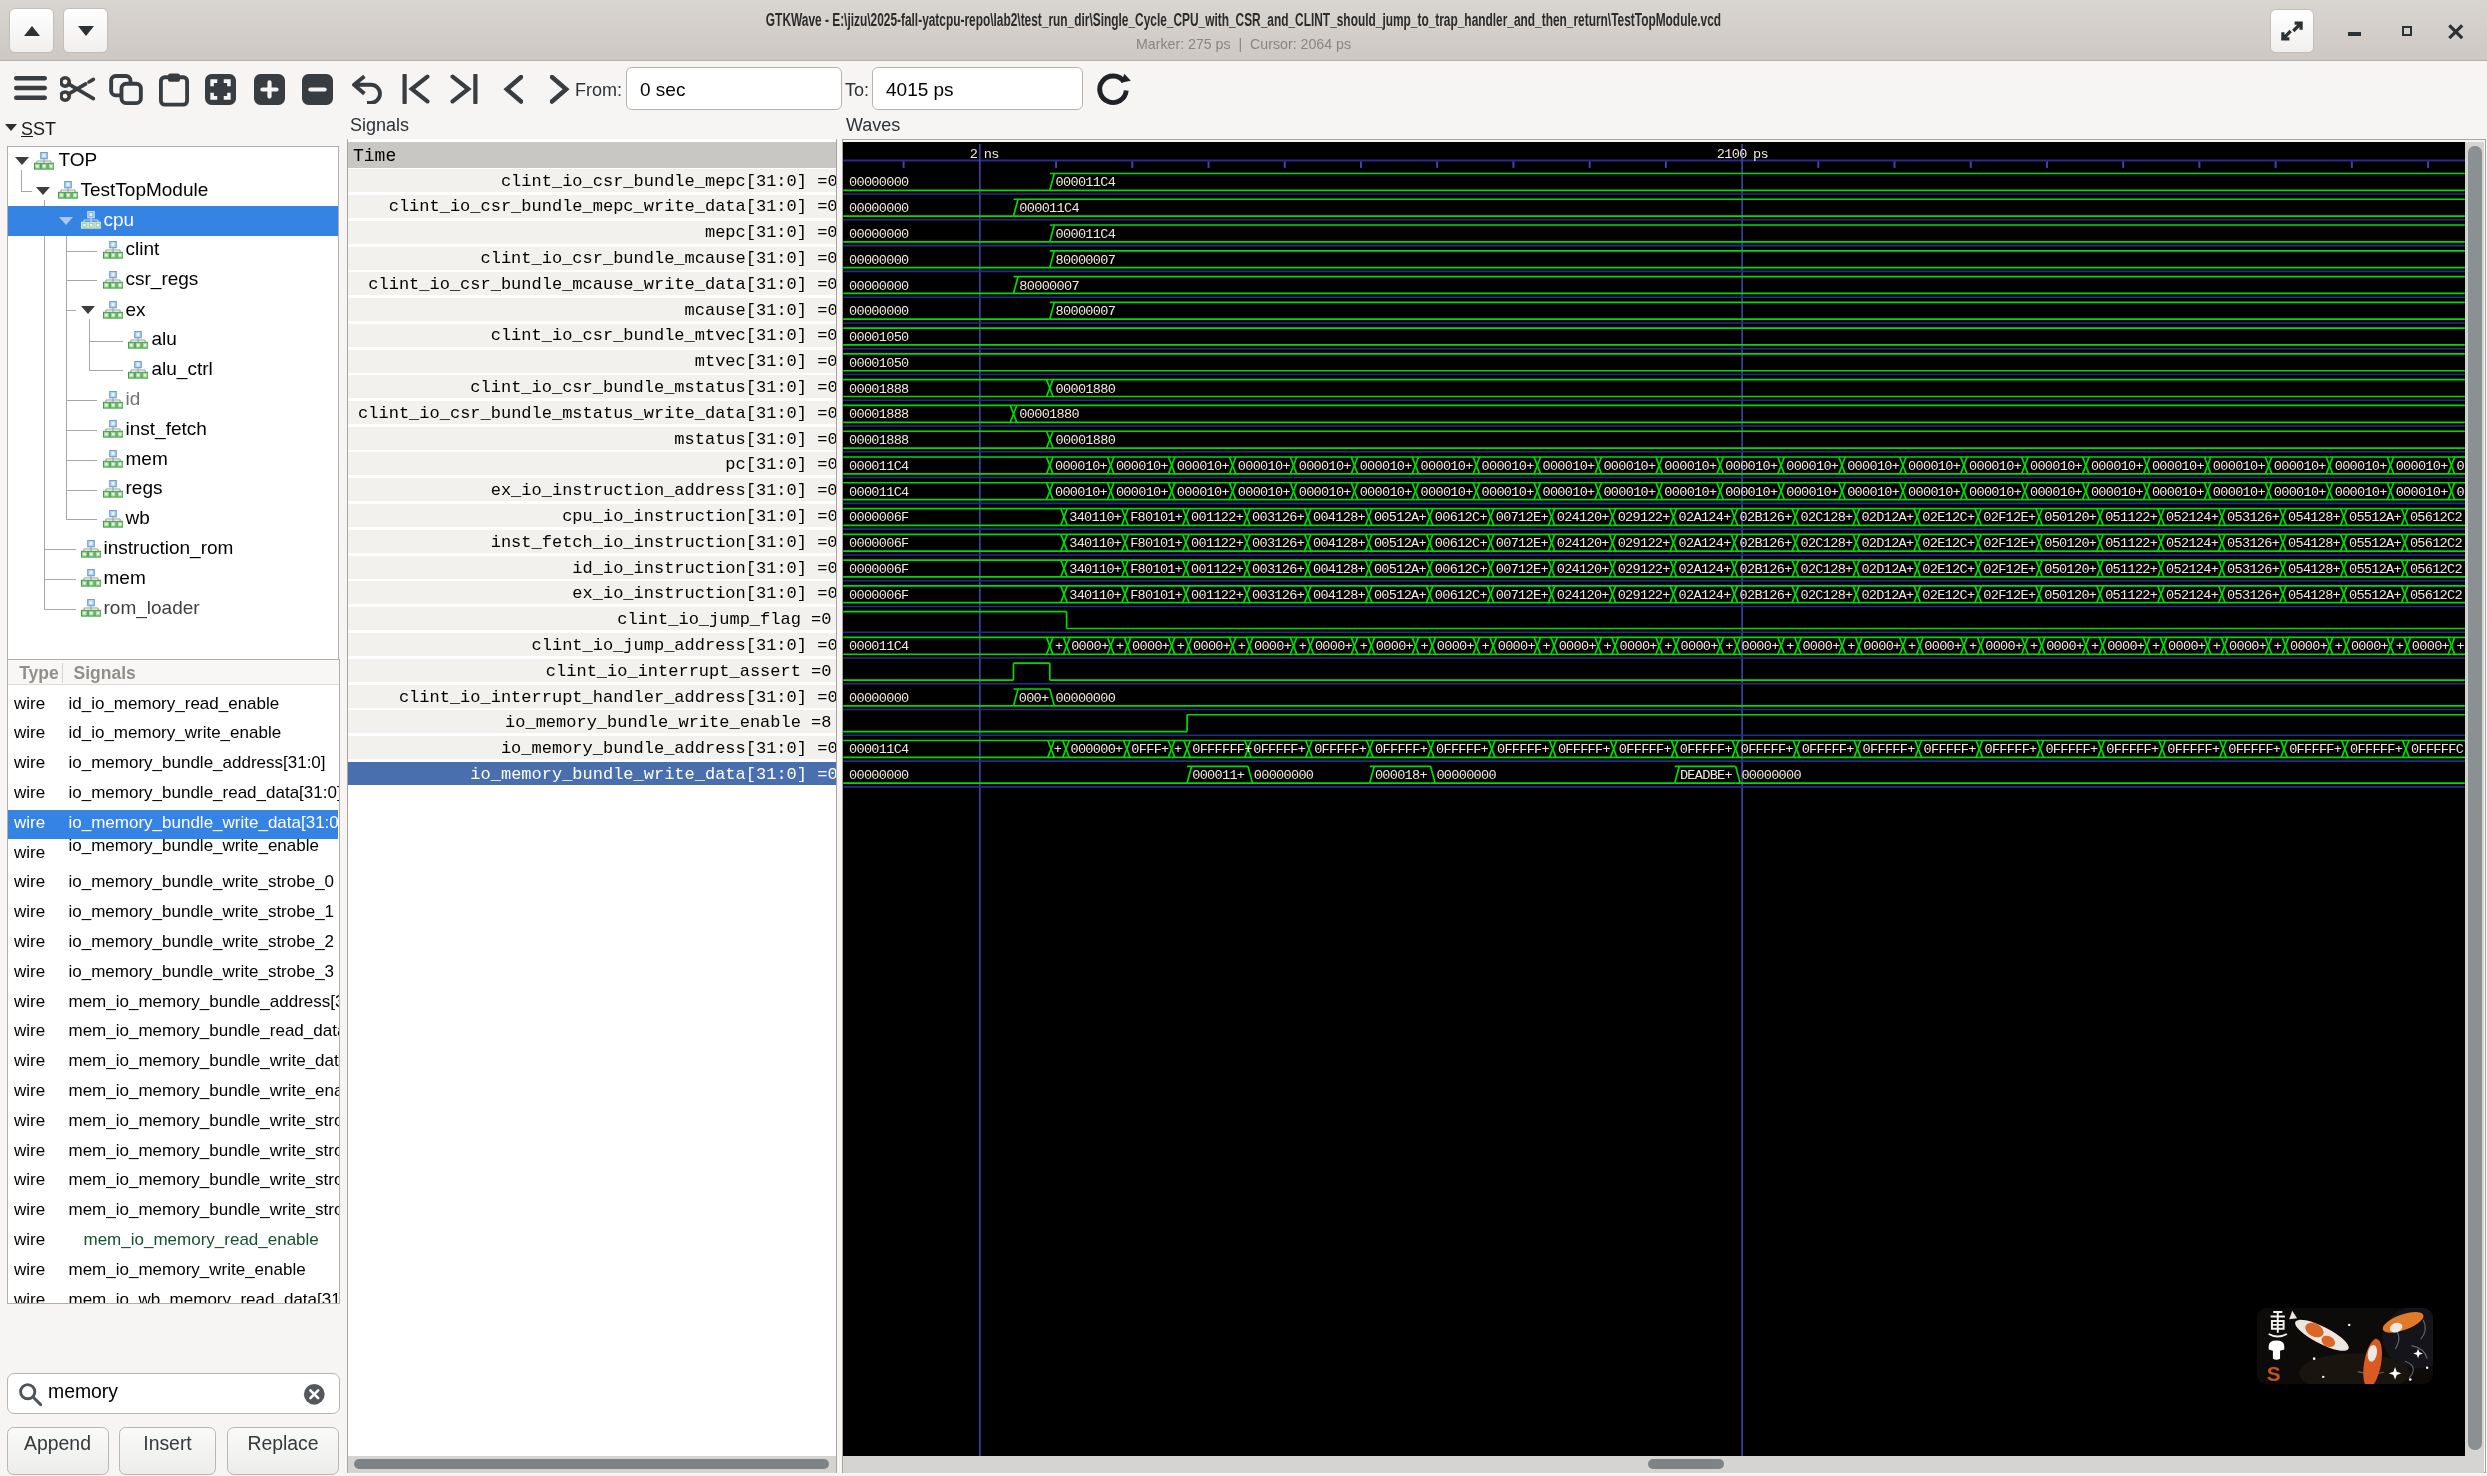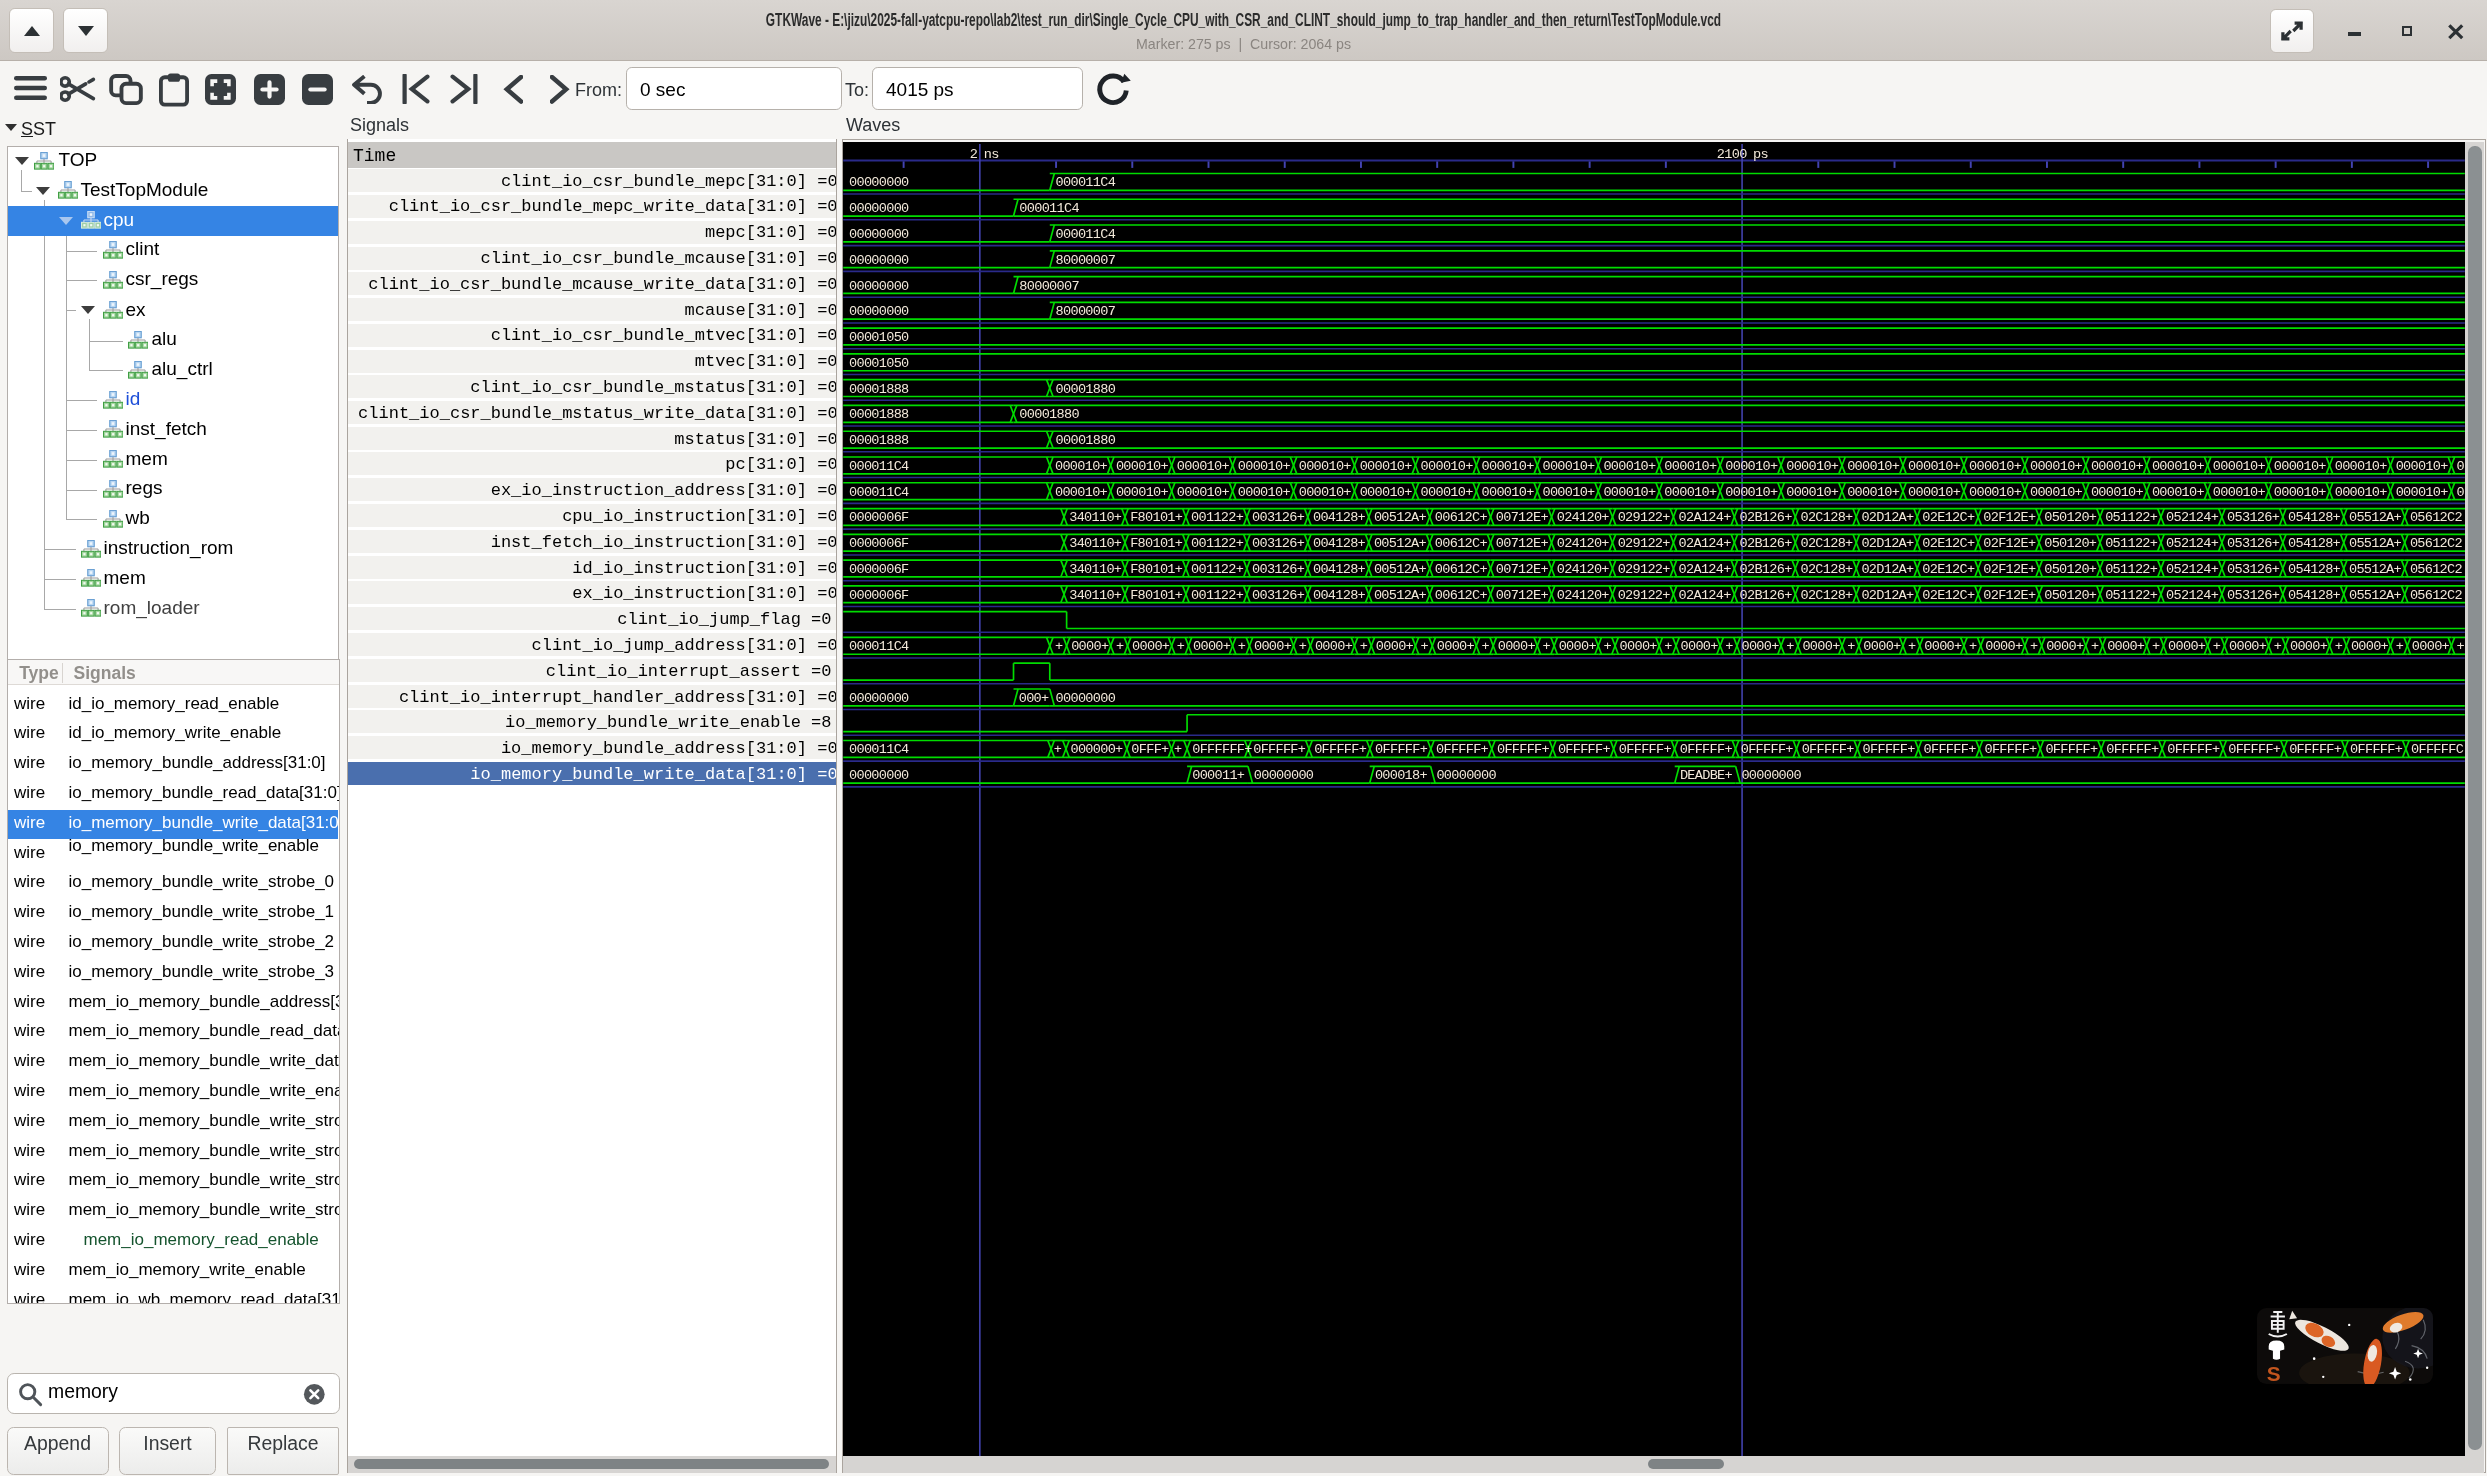--- a/index.html
+++ b/index.html
@@ -223,21 +223,21 @@
       <rect x="10.5" y="0.5" width="10" height="10" fill="#b9d7f2" stroke="#5c97cf" stroke-width="1.6"></rect>
       <rect x="13.5" y="3.5" width="4" height="4" fill="#eef5fc"></rect>
       <path d="M15.5 11 V14 M4.5 14 H26.5 M4.5 14 V17 M15.5 14 V17 M26.5 14 V17" stroke="#9a9a9a" stroke-width="1.6" fill="none"></path>
       <rect x="0.8" y="17.5" width="9" height="9" fill="#a5d8a0" stroke="#3f9e44" stroke-width="1.6"></rect>
       <rect x="3.6" y="20.3" width="3.4" height="3.4" fill="#f2faf2"></rect>
       <rect x="11.3" y="17.5" width="9" height="9" fill="#a5d8a0" stroke="#3f9e44" stroke-width="1.6"></rect>
       <rect x="14.1" y="20.3" width="3.4" height="3.4" fill="#f2faf2"></rect>
       <rect x="21.8" y="17.5" width="9" height="9" fill="#a5d8a0" stroke="#3f9e44" stroke-width="1.6"></rect>
       <rect x="24.6" y="20.3" width="3.4" height="3.4" fill="#f2faf2"></rect>
     </svg>
-    <div style="position:absolute;left:118px;top:241px;font:19px 'Liberation Sans', sans-serif;color:#1d4ed8">id</div>
+    <div style="position:absolute;left:118px;top:241px;font:19px 'Liberation Sans', sans-serif;color:#737373">id</div>
     <svg style="position:absolute;left:95px;top:273px" width="20" height="19.4" viewBox="0 0 31 30">
       <rect x="10.5" y="0.5" width="10" height="10" fill="#b9d7f2" stroke="#5c97cf" stroke-width="1.6"></rect>
       <rect x="13.5" y="3.5" width="4" height="4" fill="#eef5fc"></rect>
       <path d="M15.5 11 V14 M4.5 14 H26.5 M4.5 14 V17 M15.5 14 V17 M26.5 14 V17" stroke="#9a9a9a" stroke-width="1.6" fill="none"></path>
       <rect x="0.8" y="17.5" width="9" height="9" fill="#a5d8a0" stroke="#3f9e44" stroke-width="1.6"></rect>
       <rect x="3.6" y="20.3" width="3.4" height="3.4" fill="#f2faf2"></rect>
       <rect x="11.3" y="17.5" width="9" height="9" fill="#a5d8a0" stroke="#3f9e44" stroke-width="1.6"></rect>
       <rect x="14.1" y="20.3" width="3.4" height="3.4" fill="#f2faf2"></rect>
       <rect x="21.8" y="17.5" width="9" height="9" fill="#a5d8a0" stroke="#3f9e44" stroke-width="1.6"></rect>
       <rect x="24.6" y="20.3" width="3.4" height="3.4" fill="#f2faf2"></rect>
@@ -377,21 +377,21 @@
     </g>
   </svg>
 <div class="abs" style="left:48px;top:1380px;font:19.4px 'Liberation Sans', sans-serif;color:#000">memory</div>
 <svg class="abs" style="left:302px;top:1382px" width="24.6" height="24.6" viewBox="0 0 38 38">
     <circle cx="19" cy="19" r="16" fill="#54585c"></circle>
     <path d="M13 13 L25 25 M25 13 L13 25" stroke="#fff" stroke-width="4" stroke-linecap="round"></path>
   </svg>
 
 <div class="abs" style="left:6.5px;top:1427px;width:102px;height:48px;background:linear-gradient(#fafaf9,#ececeb);border:0.6px solid #bcb6b0;border-radius:6.5px;text-align:center;font:19.4px/30px 'Liberation Sans', sans-serif;color:#35393c">Append</div>
 <div class="abs" style="left:119px;top:1427px;width:97px;height:48px;background:linear-gradient(#fafaf9,#ececeb);border:0.6px solid #bcb6b0;border-radius:6.5px;text-align:center;font:19.4px/30px 'Liberation Sans', sans-serif;color:#35393c">Insert</div>
-<div class="abs" style="left:227px;top:1427px;width:112px;height:48px;background:linear-gradient(#fafaf9,#ececeb);border:0.6px solid #bcb6b0;border-radius:2px;text-align:center;font:19.4px/30px 'Liberation Sans', sans-serif;color:#35393c">Replace</div>
+<div class="abs" style="left:227px;top:1427px;width:112px;height:48px;background:linear-gradient(#fafaf9,#ececeb);border:0.6px solid #bcb6b0;border-radius:7px;text-align:center;font:19.4px/30px 'Liberation Sans', sans-serif;color:#35393c">Replace</div>
 
 <div class="abs" style="left:348px;top:115px;font:18px 'Liberation Sans', sans-serif;color:#2d3236;background:#f6f5f3;z-index:3;padding:0 1.9px">Signals</div>
 <div class="abs" style="left:347px;top:139px;width:490px;height:1334px;border:0.6px solid #aaa49e"></div>
 <div class="abs" style="left:348px;top:139px;width:488px;height:1317px;background:#ffffff;overflow:hidden" id="sigpane"></div>
 <div class="abs" style="left:348px;top:142px;width:488px;height:26px;background:#c9c7c4"></div>
 <div class="abs" style="left:353px;top:146px;font:18px 'Liberation Mono', monospace;color:#000">Time</div>
 <div class="abs" style="left:348px;top:139px;width:488px;height:1317px;overflow:hidden">
 <div style="position:absolute;left:0;top:30px;width:488px;height:23px;background:#f2f1ee"></div>
     <div style="position:absolute;top:33px;right:-73px;font:17px 'Liberation Mono', monospace;letter-spacing:0;color:#000;white-space:pre">clint_io_csr_bundle_mepc[31:0] =00000000</div>
     <div style="position:absolute;left:0;top:56px;width:488px;height:23px;background:#f2f1ee"></div>

